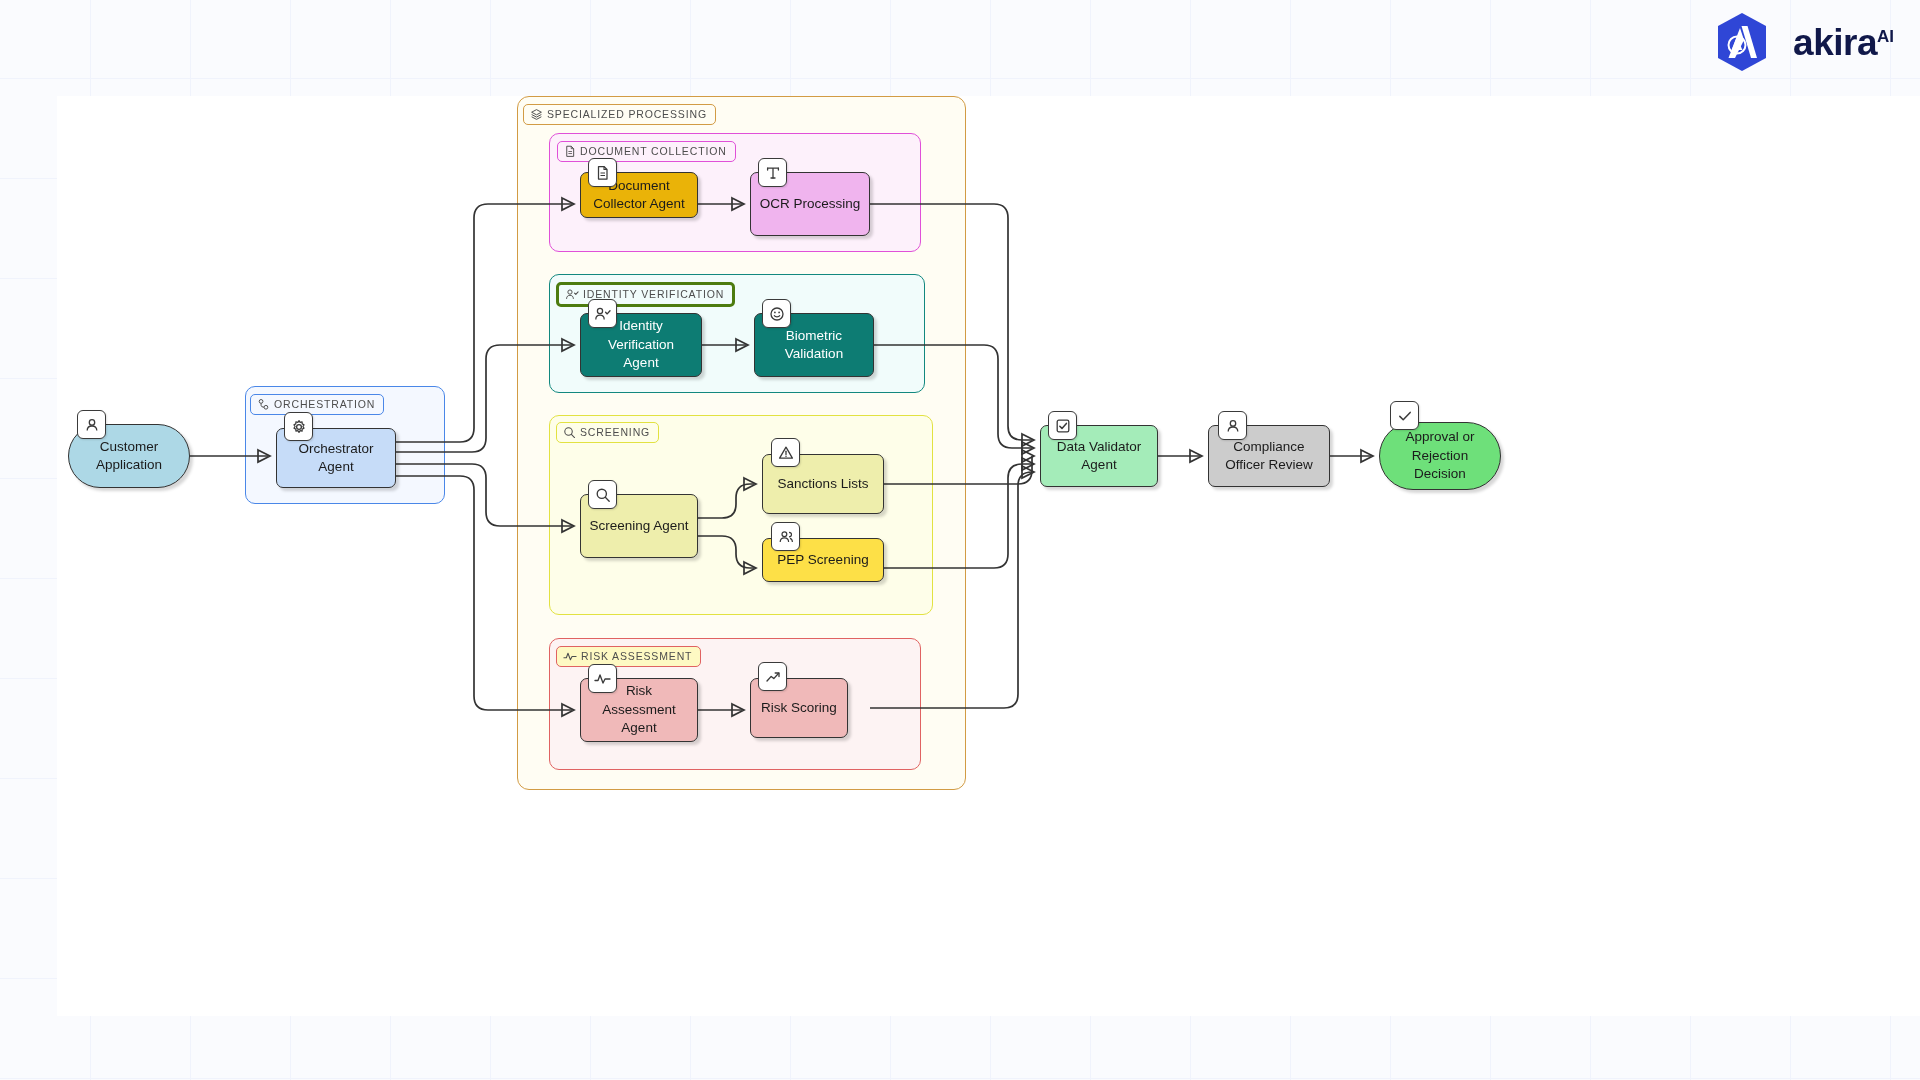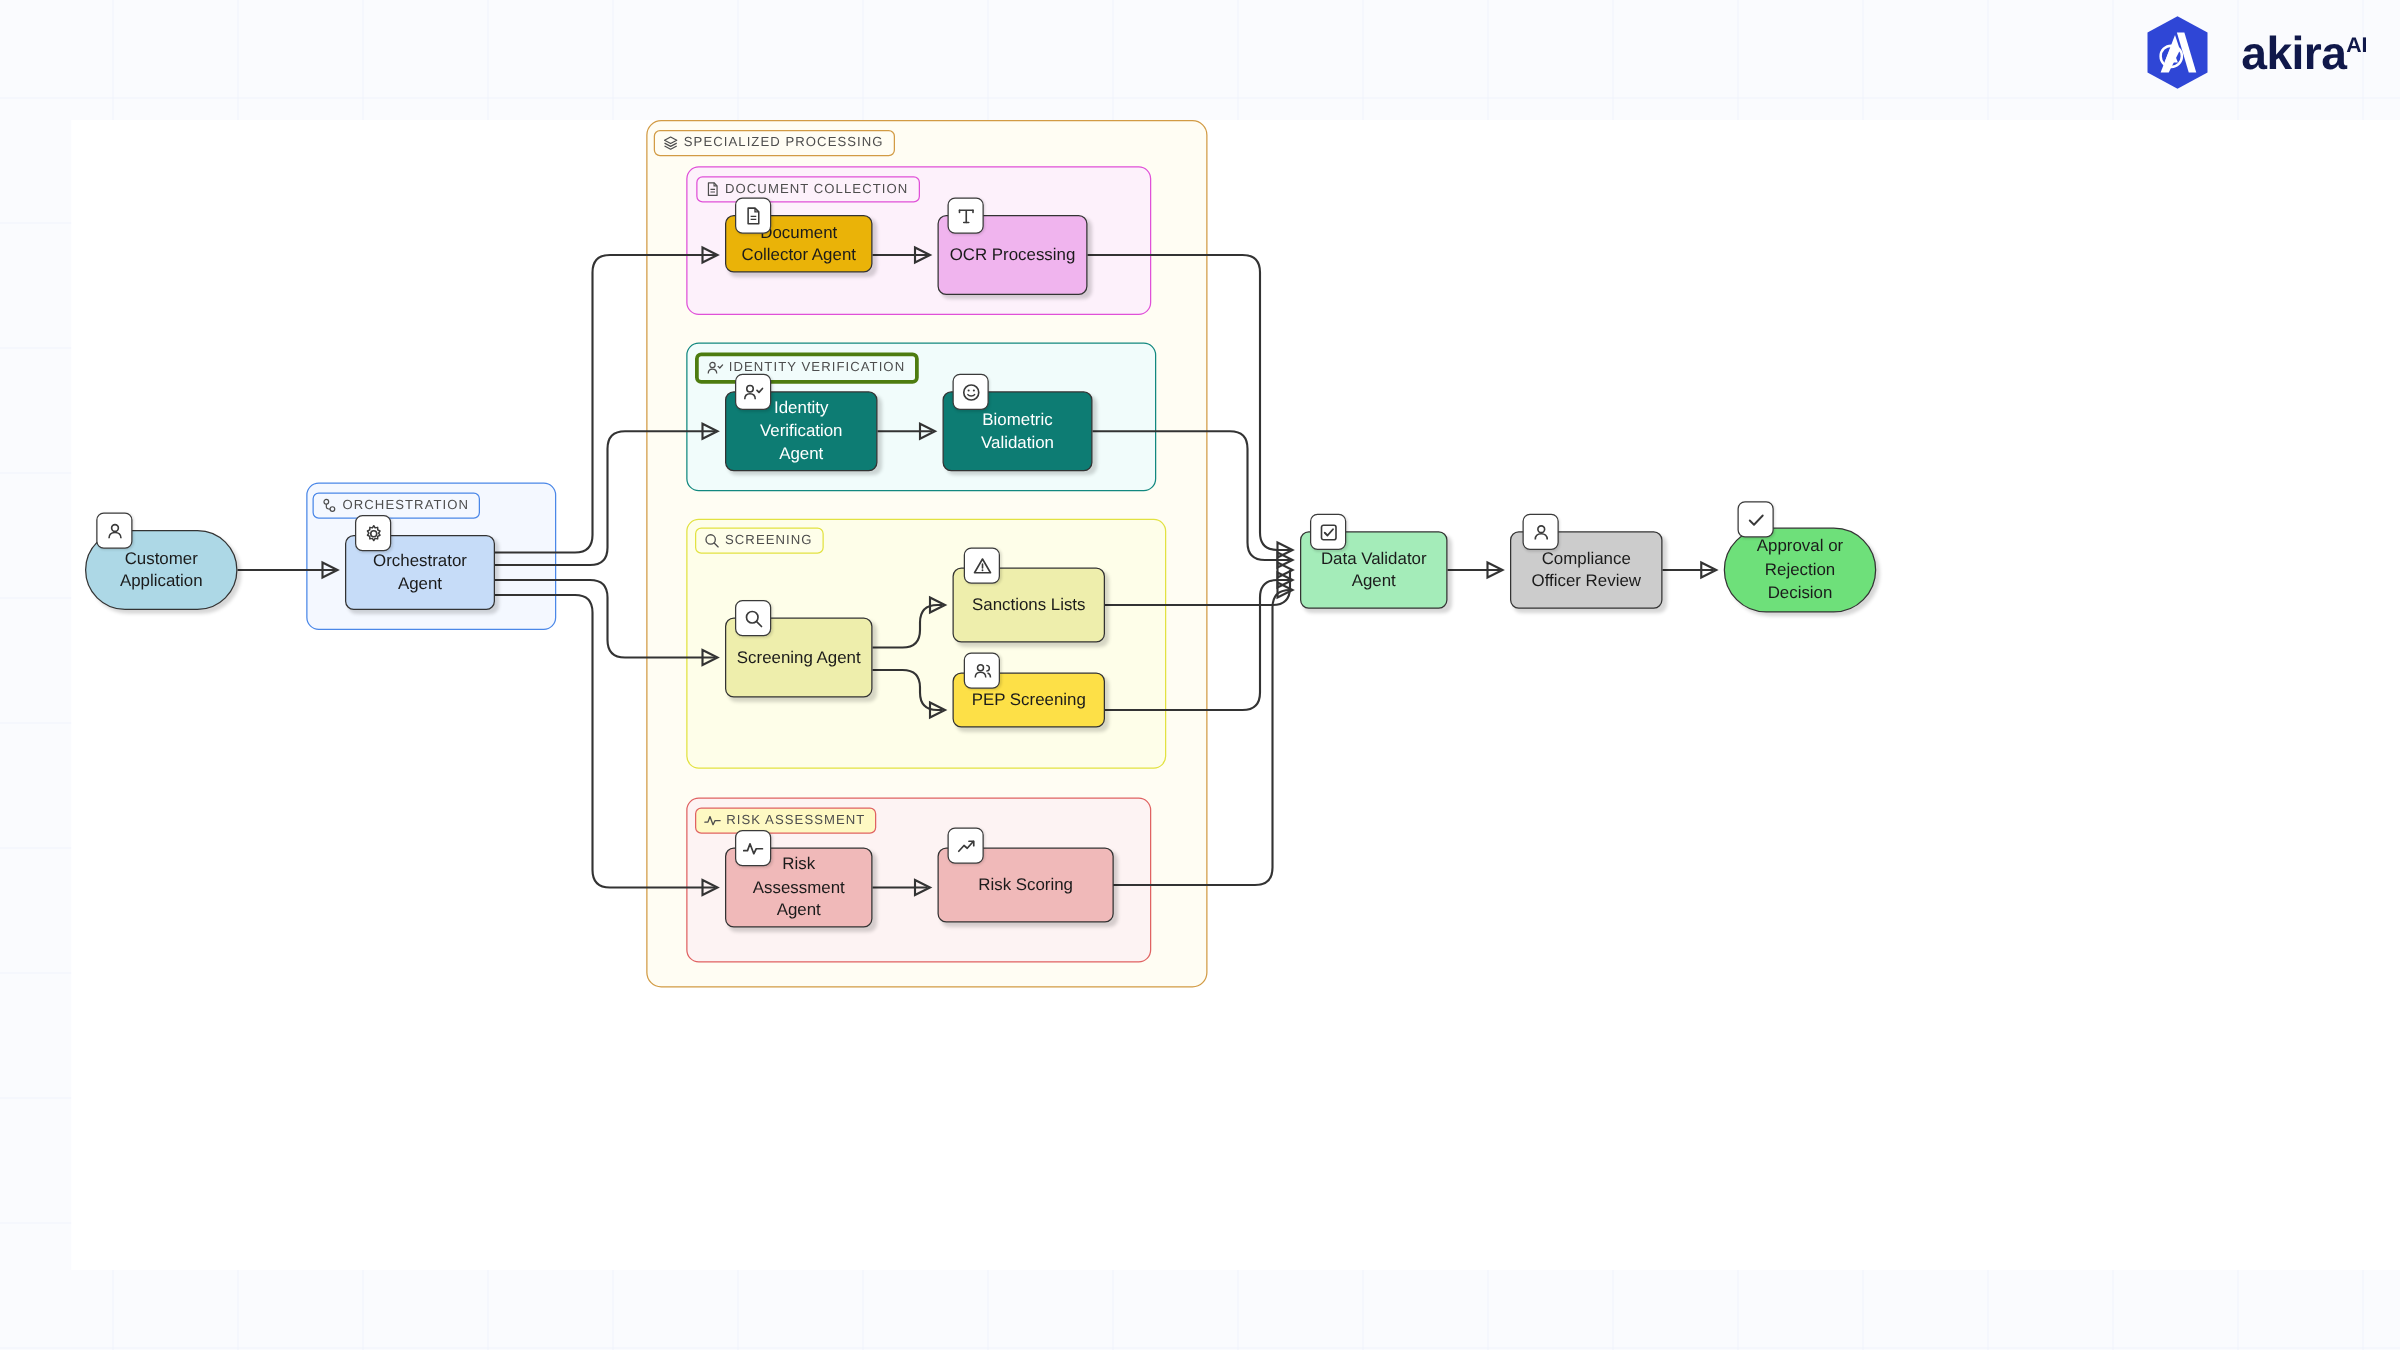--- a/index.html
+++ b/index.html
@@ -122,21 +122,21 @@
 
   .n-scrag{left:580px;top:494px;width:118px;height:64px;background:#eeeeac;}
   .b-scrag{left:588px;top:480px;}
   .n-sanc{left:762px;top:454px;width:122px;height:60px;background:#eeeeac;}
   .b-sanc{left:771px;top:438px;}
   .n-pep{left:762px;top:538px;width:122px;height:44px;background:#fde047;}
   .b-pep{left:771px;top:522px;}
 
   .n-riskag{left:580px;top:678px;width:118px;height:64px;background:#f0b9b9;}
   .b-riskag{left:588px;top:664px;}
-  .n-riskscore{left:750px;top:678px;width:141px;height:60px;background:#f0b9b9;}
+  .n-riskscore{left:750px;top:678px;width:98px;height:60px;background:#f0b9b9;}
   .b-riskscore{left:758px;top:662px;}
 
   .n-validator{left:1040px;top:425px;width:118px;height:62px;background:#a4ecb9;}
   .b-validator{left:1048px;top:411px;}
 
   .n-compliance{left:1208px;top:425px;width:122px;height:62px;background:#cccccc;}
   .b-compliance{left:1218px;top:411px;}
 
   .n-decision{left:1379px;top:422px;width:122px;height:68px;background:#6ee07a;}
   .b-decision{left:1390px;top:401px;}

